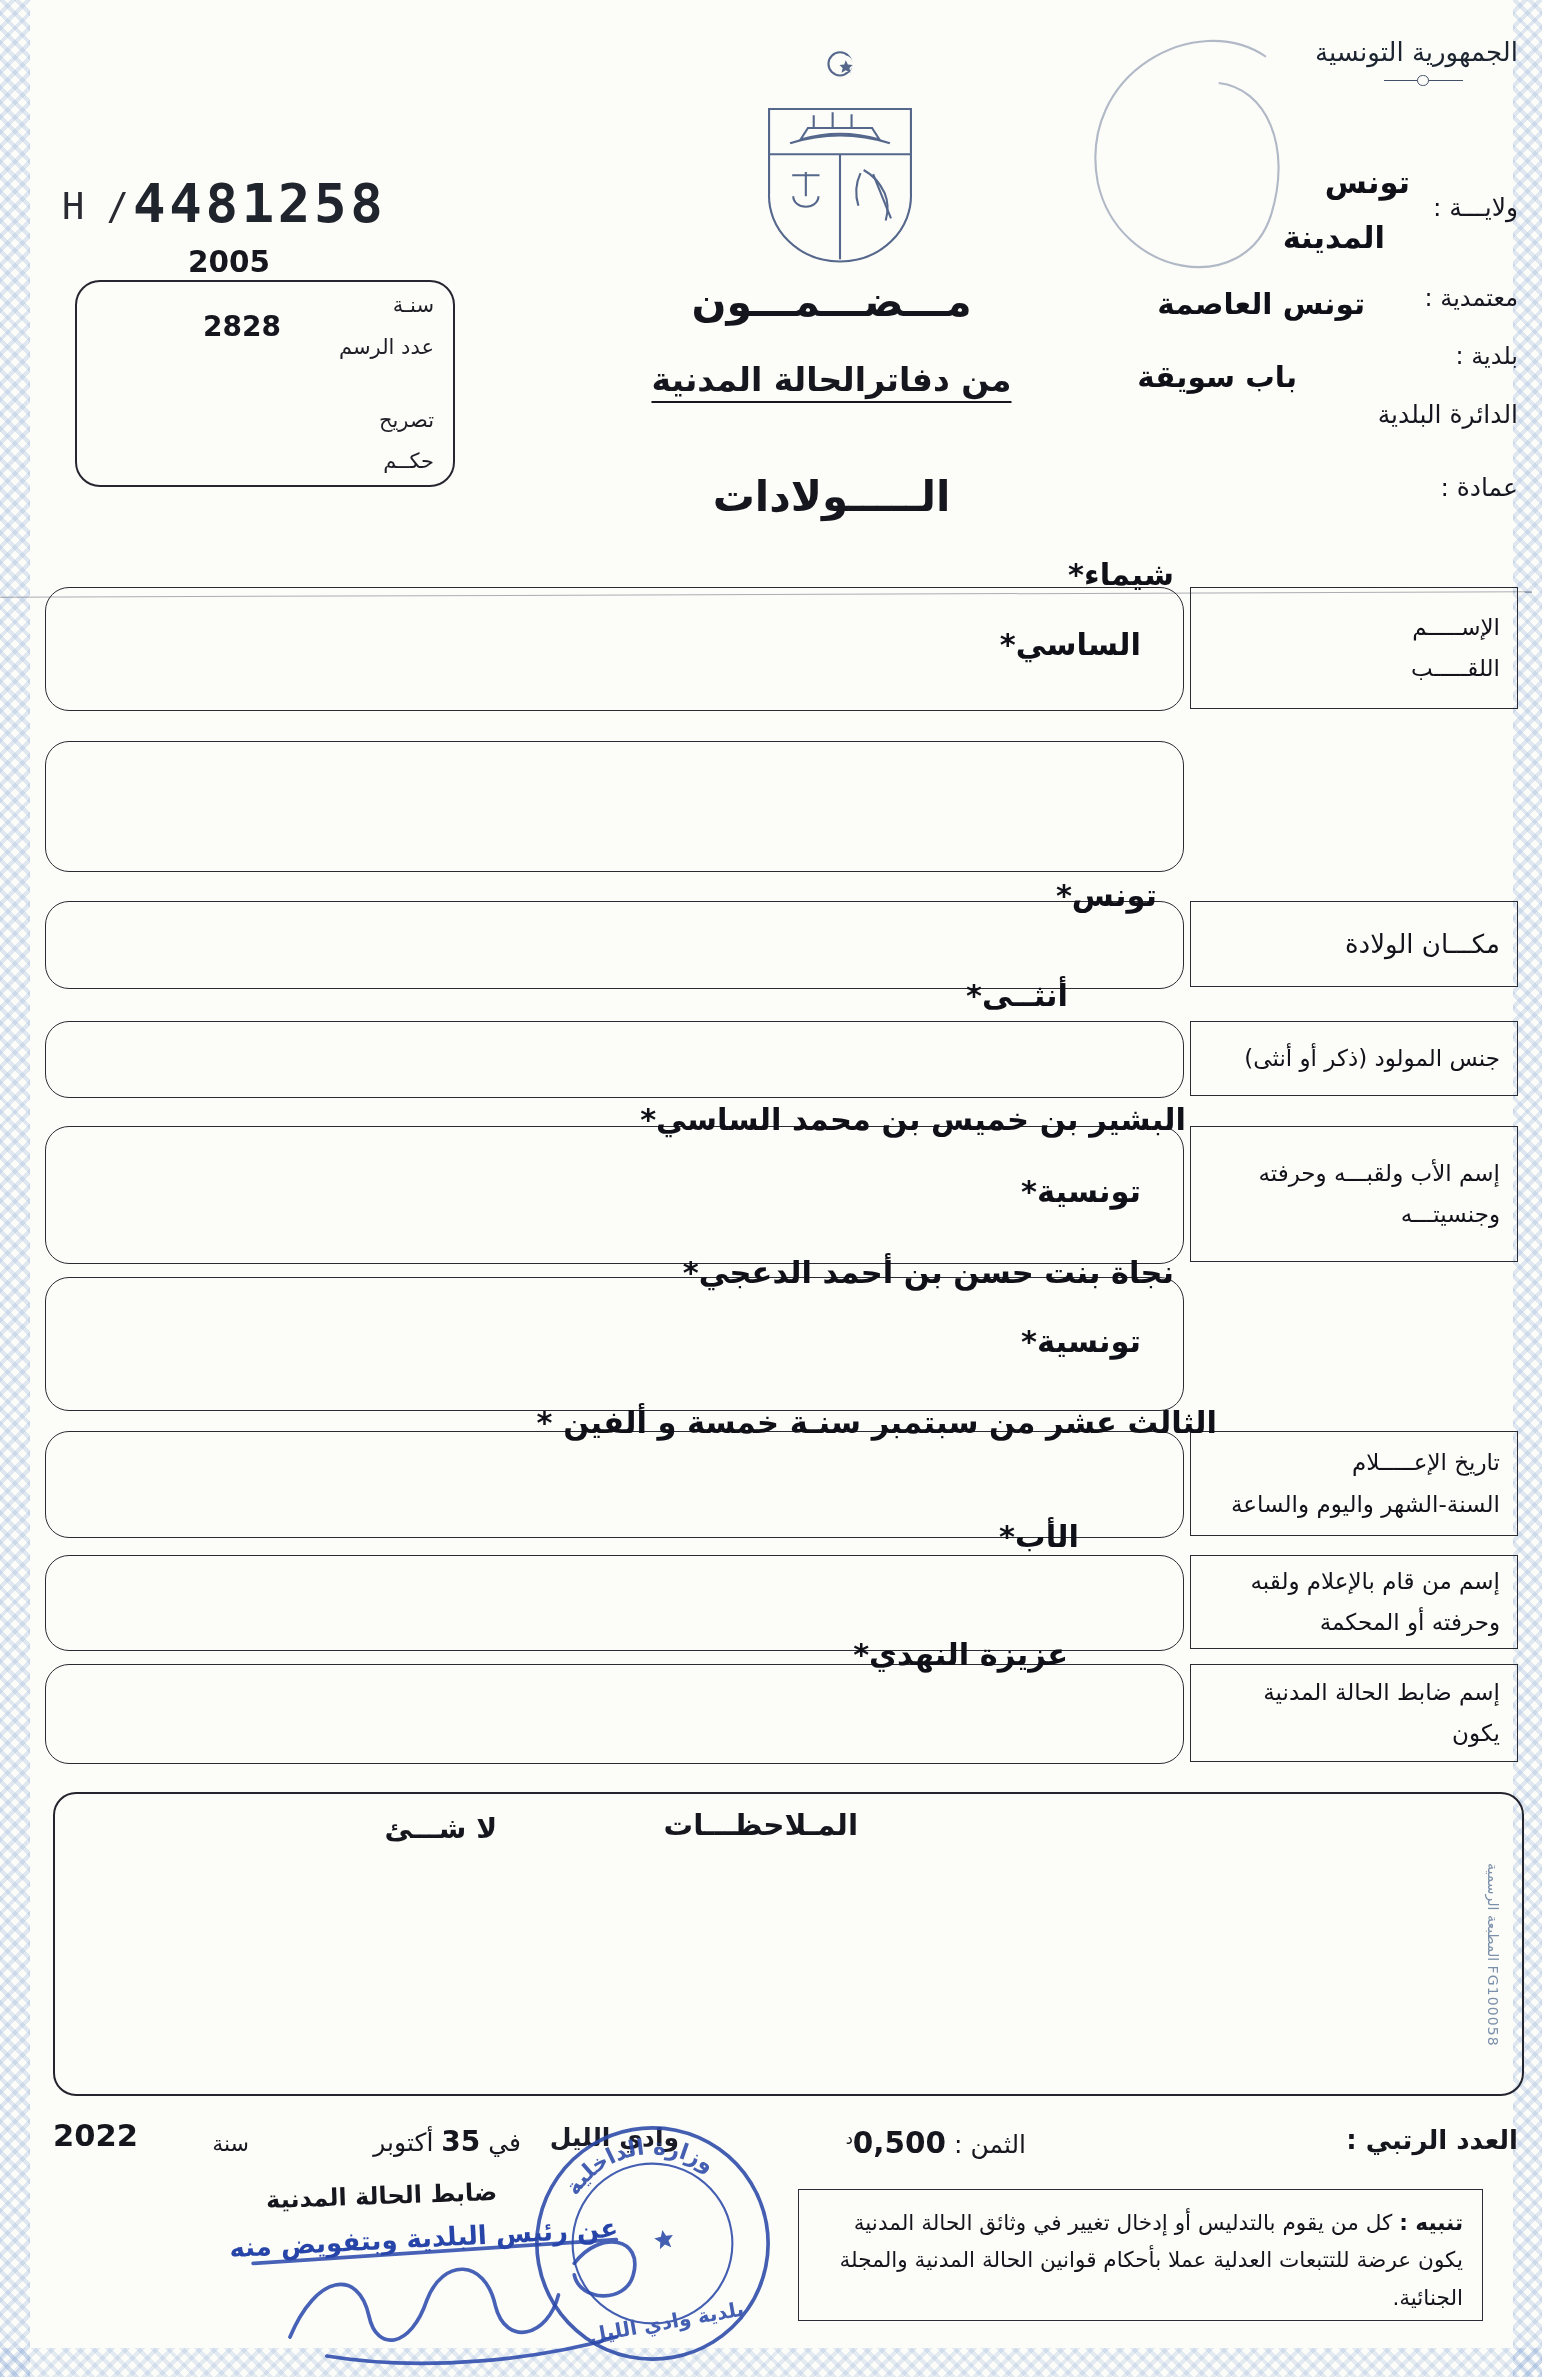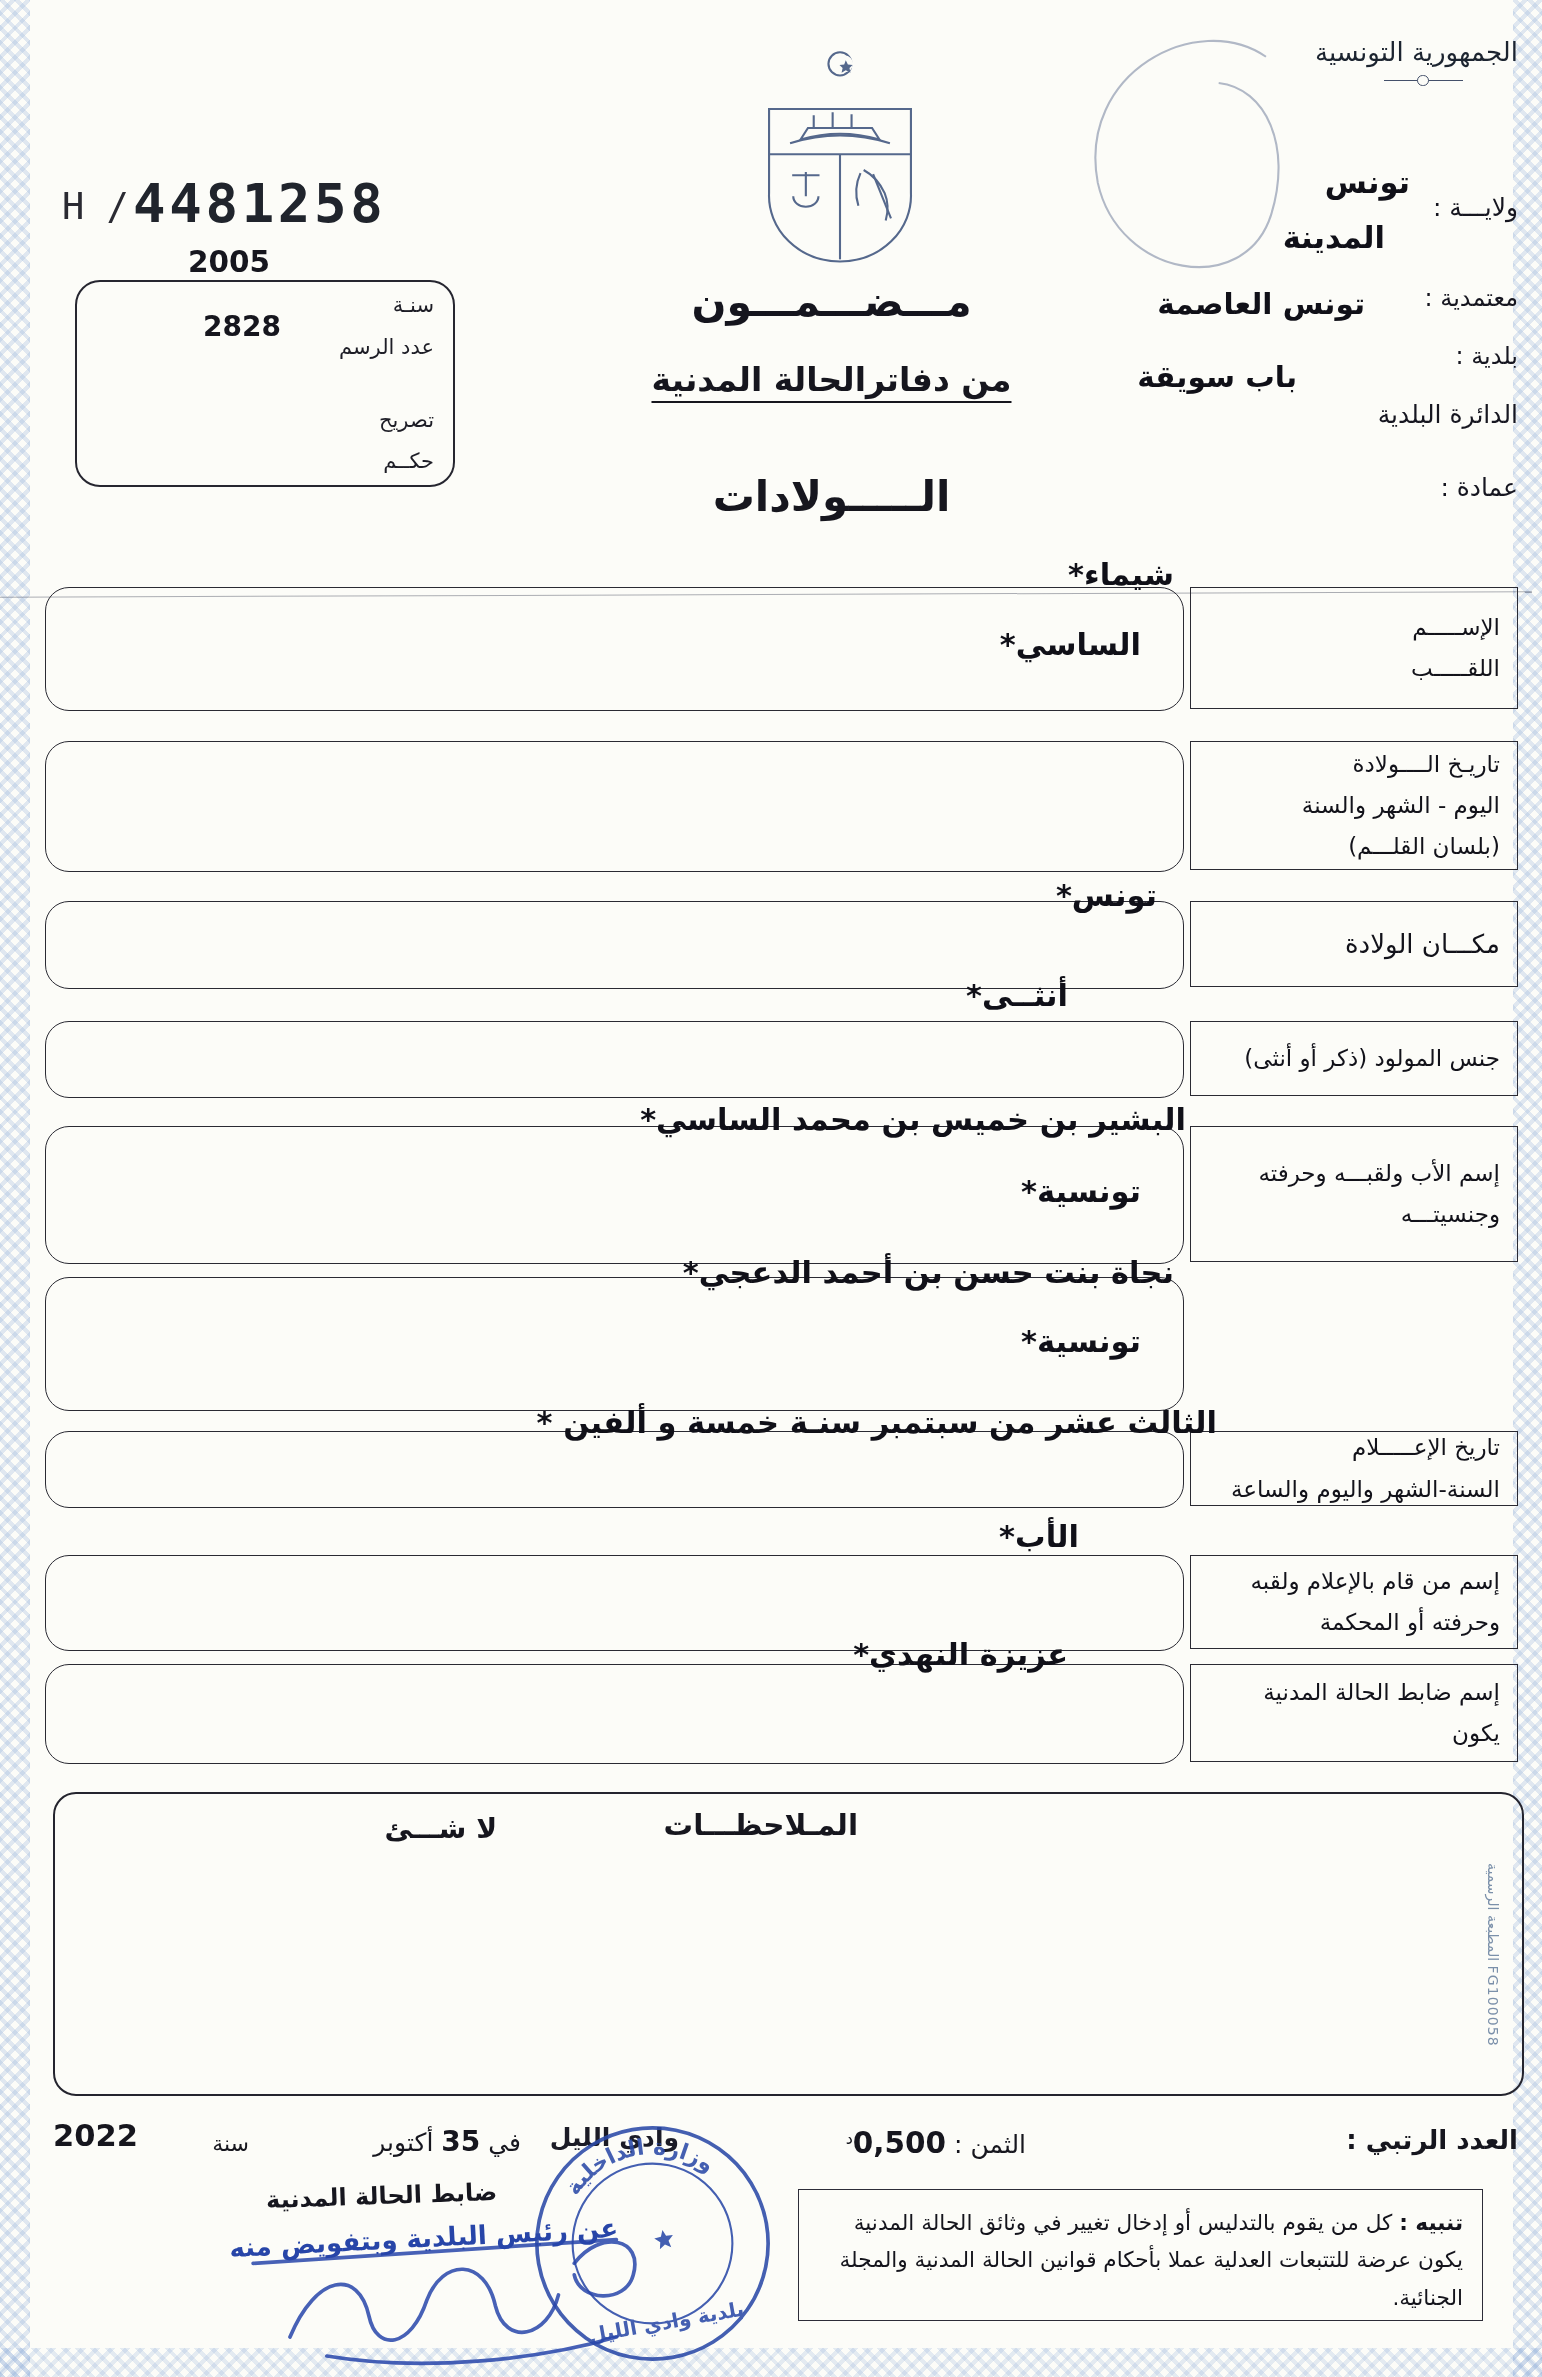--- a/index.html
+++ b/index.html
@@ -68,21 +68,21 @@
   .vbox{left:45px;width:1137px;border:1.8px solid #2a2a33;border-radius:24px;background:transparent;}
   .lbox{left:1190px;width:328px;border:1.6px solid #2a2a33;display:flex;flex-direction:column;
     justify-content:center;gap:12.6px;padding-right:17px;box-sizing:border-box;}
   .lbl{font-size:23px;color:#12121a;line-height:1.25;}
   .r1{top:587px;height:122px;}
   .r2{top:741px;height:129px;}
   .r3{top:901px;height:86px;}
   .r4{top:1021px;height:75px;}
   .r5{top:1126px;height:136px;}
   .r6{top:1277px;height:132px;}
-  .r7{top:1431px;height:75px;}
+  .r7{top:1431px;height:105px;}
   .r8{top:1555px;height:94px;}
   .r9{top:1664px;height:98px;}
 
   .val{font-weight:bold;font-size:30.5px;color:#101018;white-space:nowrap;letter-spacing:0.5px;}
   .v1a{top:557px;right:368px;}
   .v1b{top:627px;right:401px;}
   .v2 {top:718px;right:345px;}
   .v3 {top:878px;right:385px;}
   .v4 {top:978px;right:474px;}
   .v5a{top:1102px;right:356px;}
@@ -178,25 +178,20 @@
 
   <div class="abs vbox r1"></div>
   <div class="abs lbox r1">
     <div class="lbl">الإســـــم</div>
     <div class="lbl">اللقـــــب</div>
   </div>
   <div class="abs val v1a">شيماء*</div>
   <div class="abs val v1b">الساسي*</div>
 
   <div class="abs vbox r2"></div>
-  <div class="abs lbox r2">
-    <div class="lbl">تاريـخ الــــولادة</div>
-    <div class="lbl">اليوم - الشهر والسنة</div>
-    <div class="lbl">(بلسان القلـــم)</div>
-  </div>
 
   <div class="abs vbox r3"></div>
   <div class="abs lbox r3">
     <div class="lbl" style="font-size:26px">مكـــان الولادة</div>
   </div>
   <div class="abs val v3">تونس*</div>
 
   <div class="abs vbox r4"></div>
   <div class="abs lbox r4">
     <div class="lbl">جنس المولود (ذكر أو أنثى)</div>

